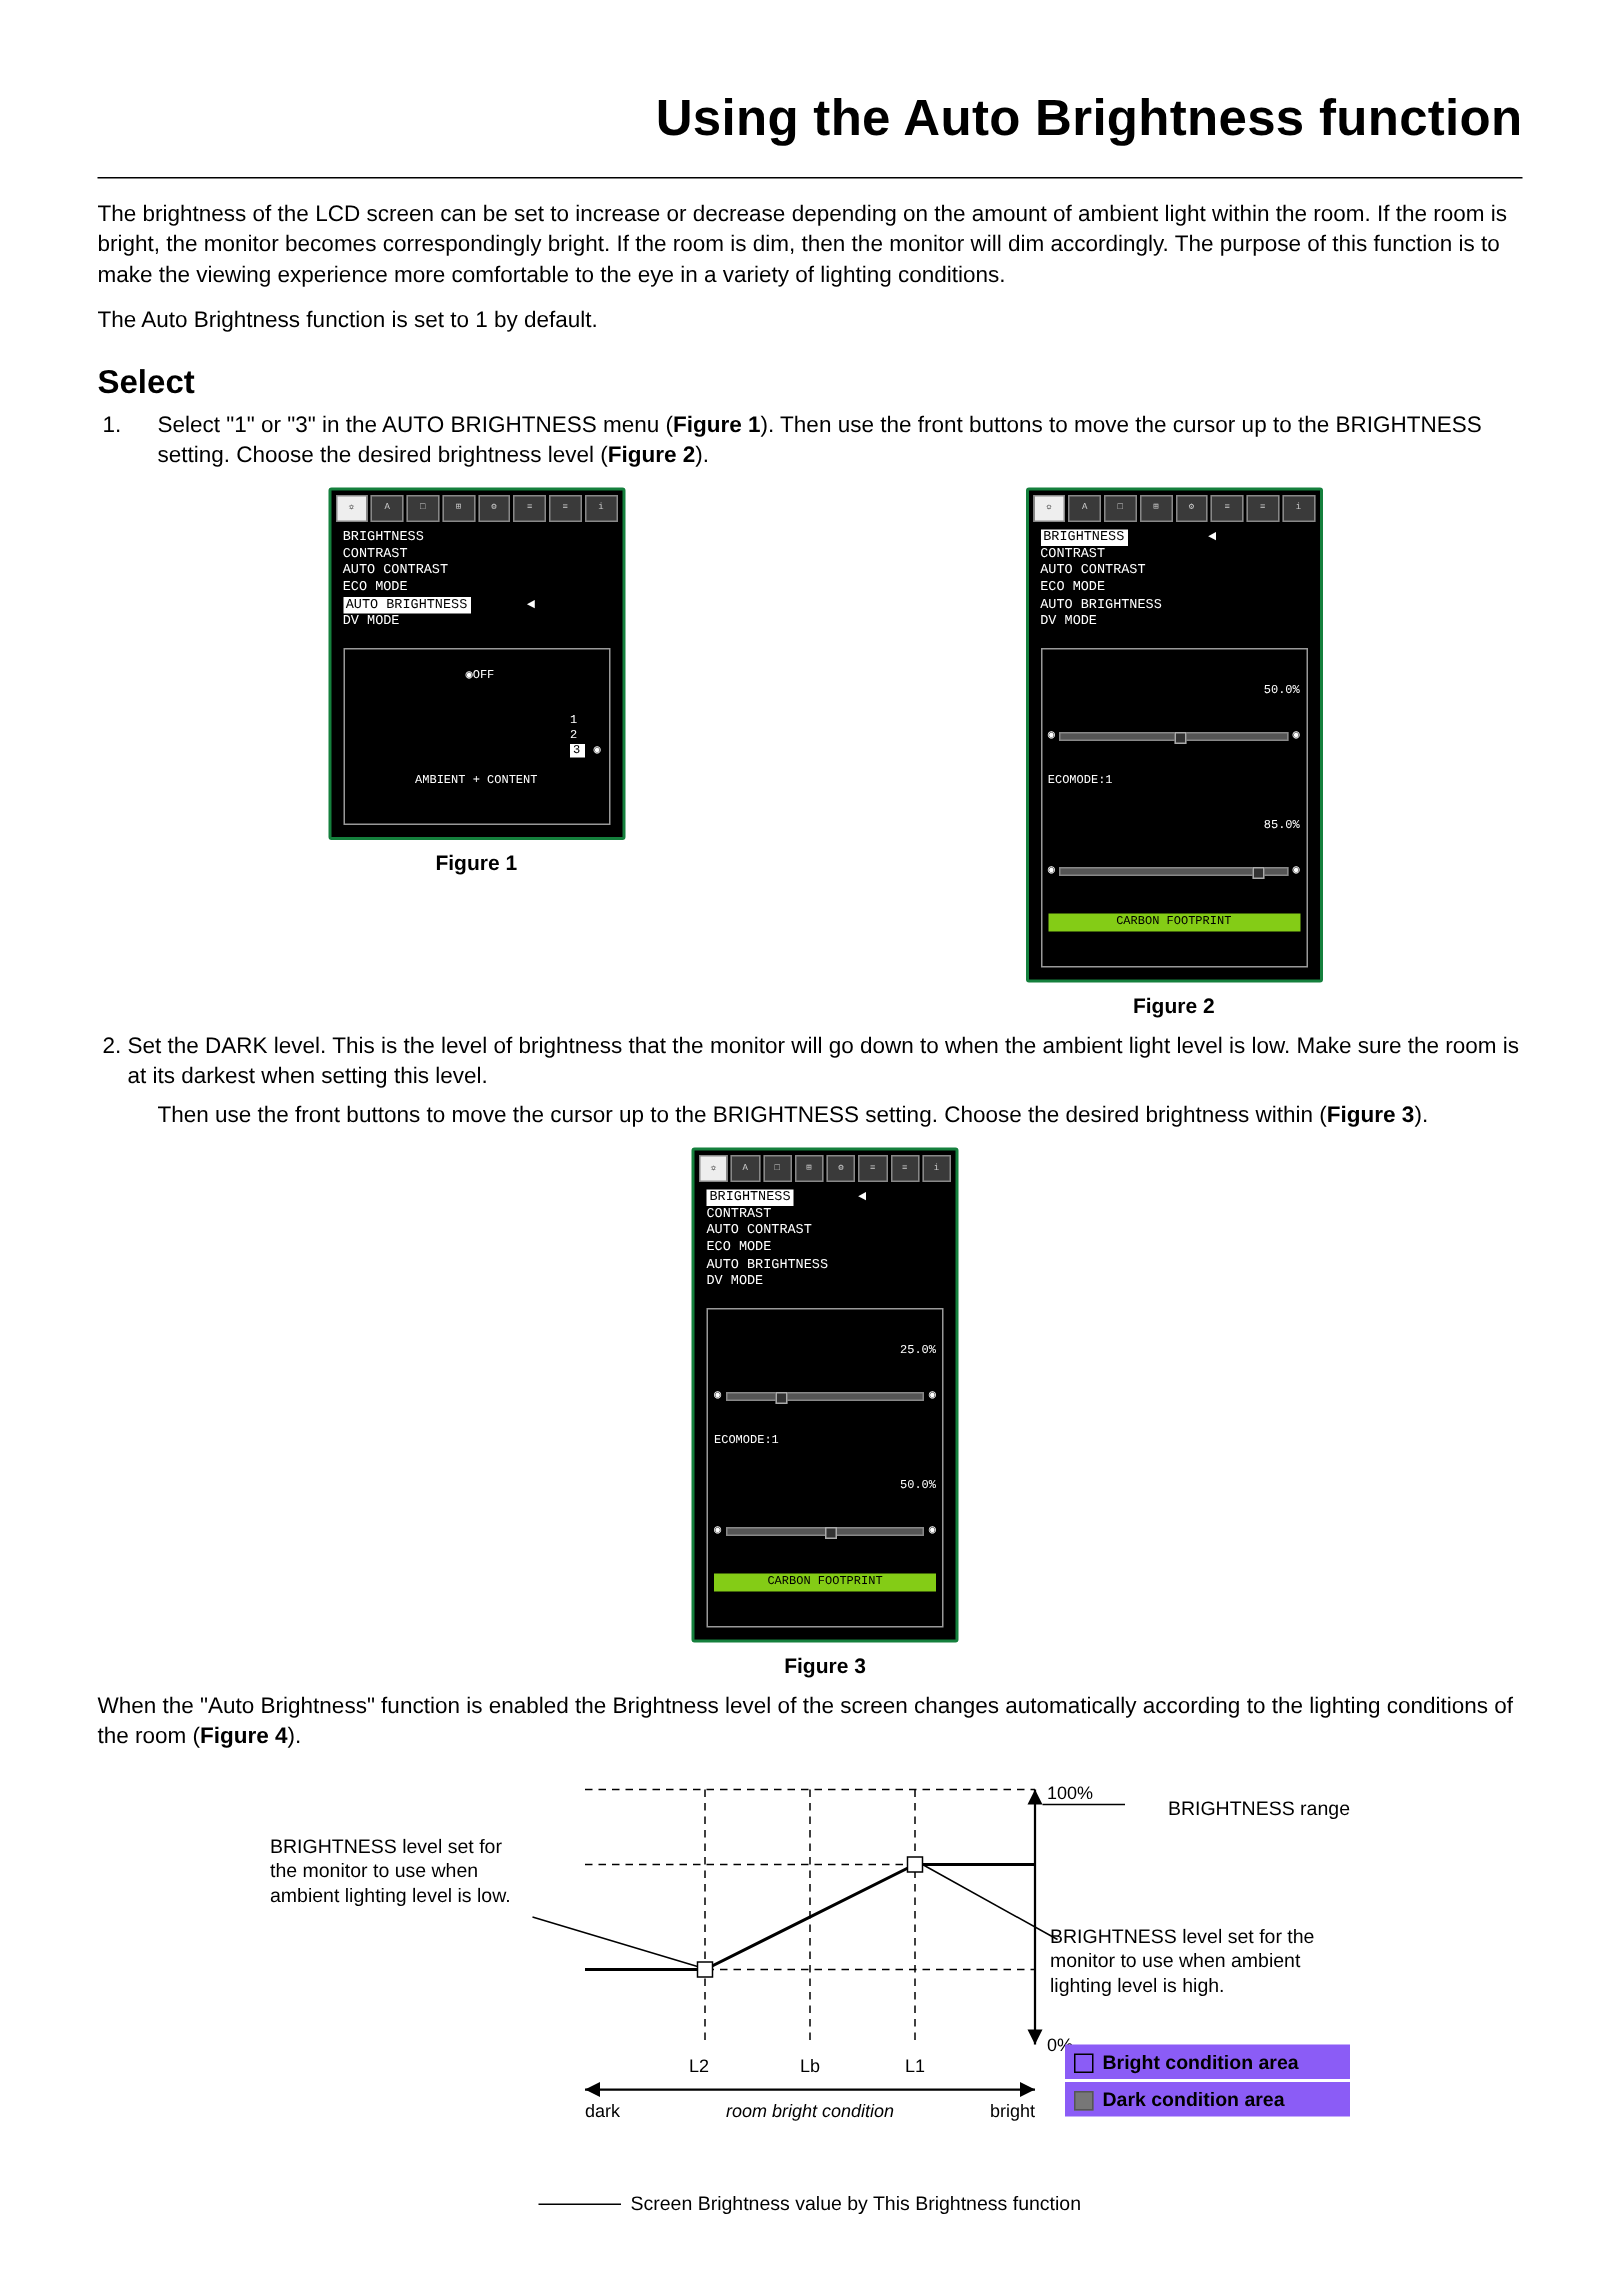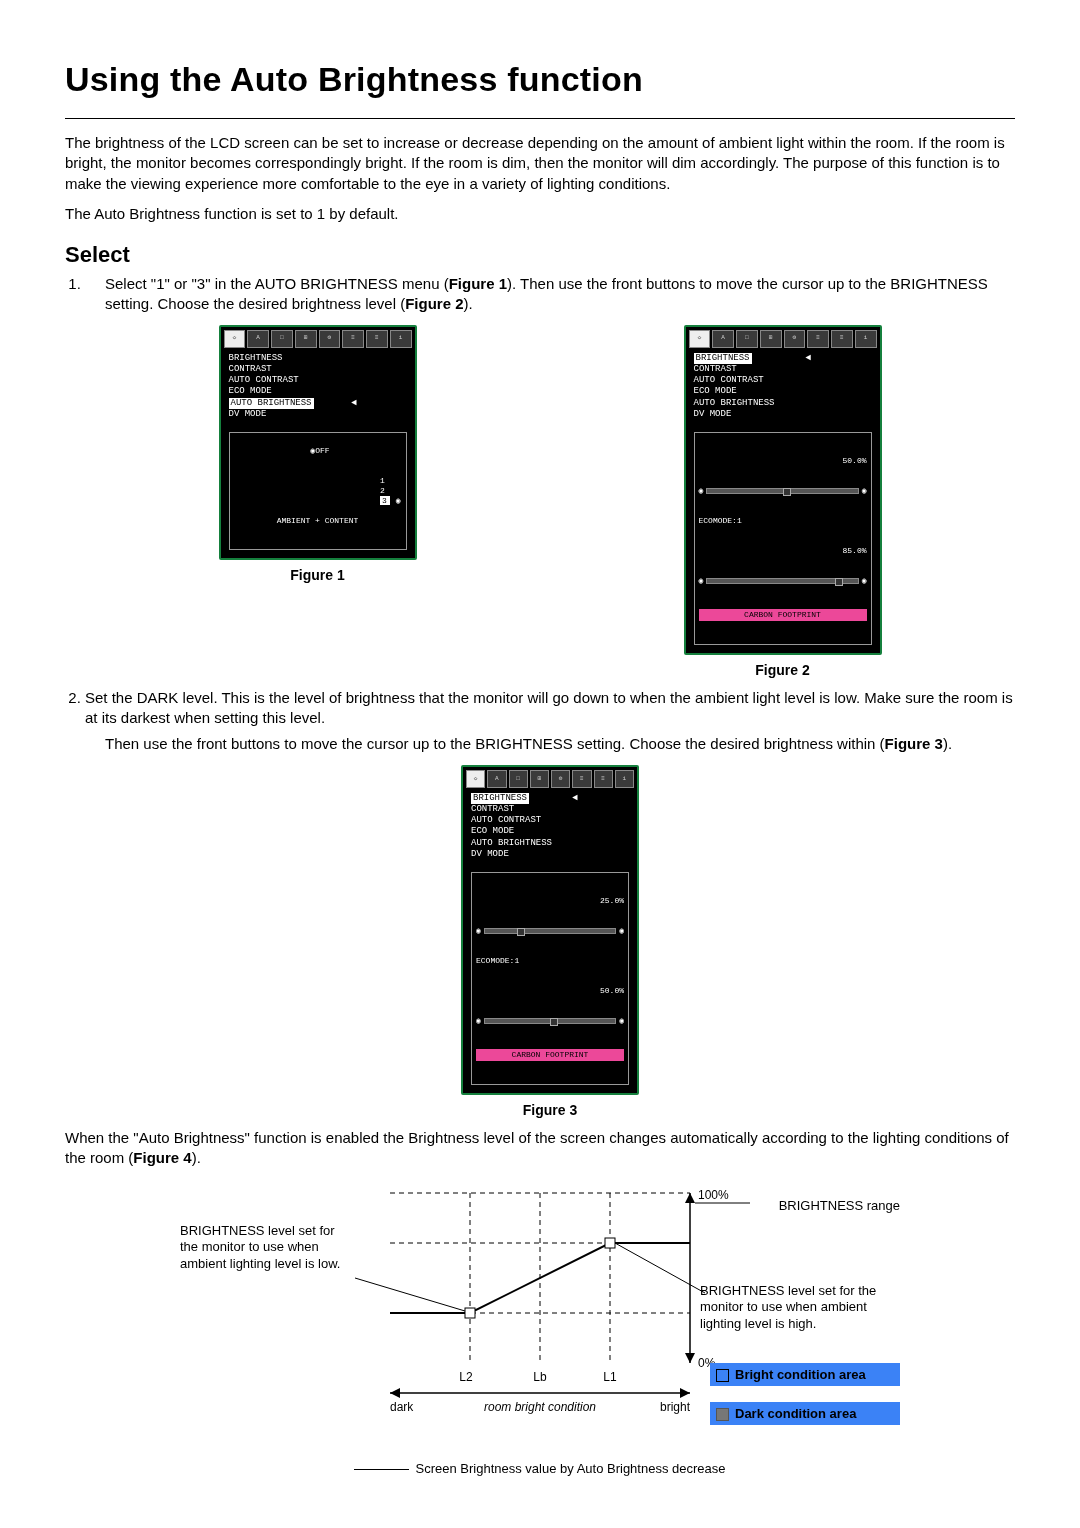--- a/index.html
+++ b/index.html
@@ -15,20 +15,21 @@
     height: 1528px;
     box-sizing: border-box;
     padding: 60px 65px 30px 65px;
     position: relative;
   }
   h1.title {
     font-size: 34px;
     font-weight: bold;
     margin: 0 0 19px 0;
     letter-spacing: 0.2px;
+    text-align: right;
   }
   hr.rule {
     border: none;
     border-top: 1.5px solid #000;
     margin: 6px 0 14px 0;
   }
   p.body {
     font-size: 15px;
     line-height: 1.35;
     margin: 0 0 10px 0;
@@ -101,21 +102,21 @@
   }
   .osd .bar {
     flex:1; height:4px; background:#555; position:relative; border:1px solid #888;
   }
   .osd .bar::after{
     content:""; position:absolute; top:-1px; height:6px; width:6px; background:#333; border:1px solid #aaa;
   }
   .osd .bar.pct50::after{ left:50%; }
   .osd .bar.pct85::after{ left:85%; }
   .osd .bar.pct25::after{ left:25%; }
-  .osd .ft { background:#ec4899; color:#000; text-align:center; padding:1px 0; margin-top:3px; font-size:8px;}
+  .osd .ft { background:#84cc16; color:#000; text-align:center; padding:1px 0; margin-top:3px; font-size:8px;}
   .osd .numopts { letter-spacing: 1px; }
   .osd .numopts .on { background:#fff; color:#000; padding:0 2px; }
 
   
   .graphwrap {
     width: 720px;
     margin: 14px auto 0 auto;
     font-size: 13px;
   }
   .graph {
@@ -135,21 +136,21 @@
   .legend-below {
     text-align:center; font-size:13px; margin-top:18px;
   }
   .legend-below .lline {
     display:inline-block; width:55px; border-top:1.5px solid #000; vertical-align:middle; margin-right:6px;
   }
   .keybox {
     position:absolute; right:0; top:180px; width:190px; font-size:13px;
   }
   .keybox .krow {
-    background:#3b82f6; padding:4px 6px; margin-bottom:16px;
+    background:#8b5cf6; padding:4px 6px; margin-bottom:2px;
   }
   .keybox .sq {
     display:inline-block; width:11px; height:11px; border:1px solid #000; margin-right:6px; vertical-align:middle;
   }
   .keybox .sq.fill { background:#777; border-color:#555;}
   b, strong { font-weight: bold; }
 </style>
 </head>
 <body>
 
@@ -333,18 +334,18 @@
             <text x="220" y="-12" font-size="12" text-anchor="middle">L1</text>
             <text x="0" y="18" font-size="12">dark</text>
             <text x="150" y="18" font-size="12" font-style="italic" text-anchor="middle">room bright condition</text>
             <text x="300" y="18" font-size="12" text-anchor="end">bright</text>
           </g>
         </g>
       </svg>
     </div>
 
     <div class="legend-below">
-      <span class="lline"></span><span>Screen Brightness value by Auto Brightness decrease</span>
+      <span class="lline"></span><span>Screen Brightness value by This Brightness function</span>
     </div>
 
   </div>
 
 </div>
 
 </body></html>

